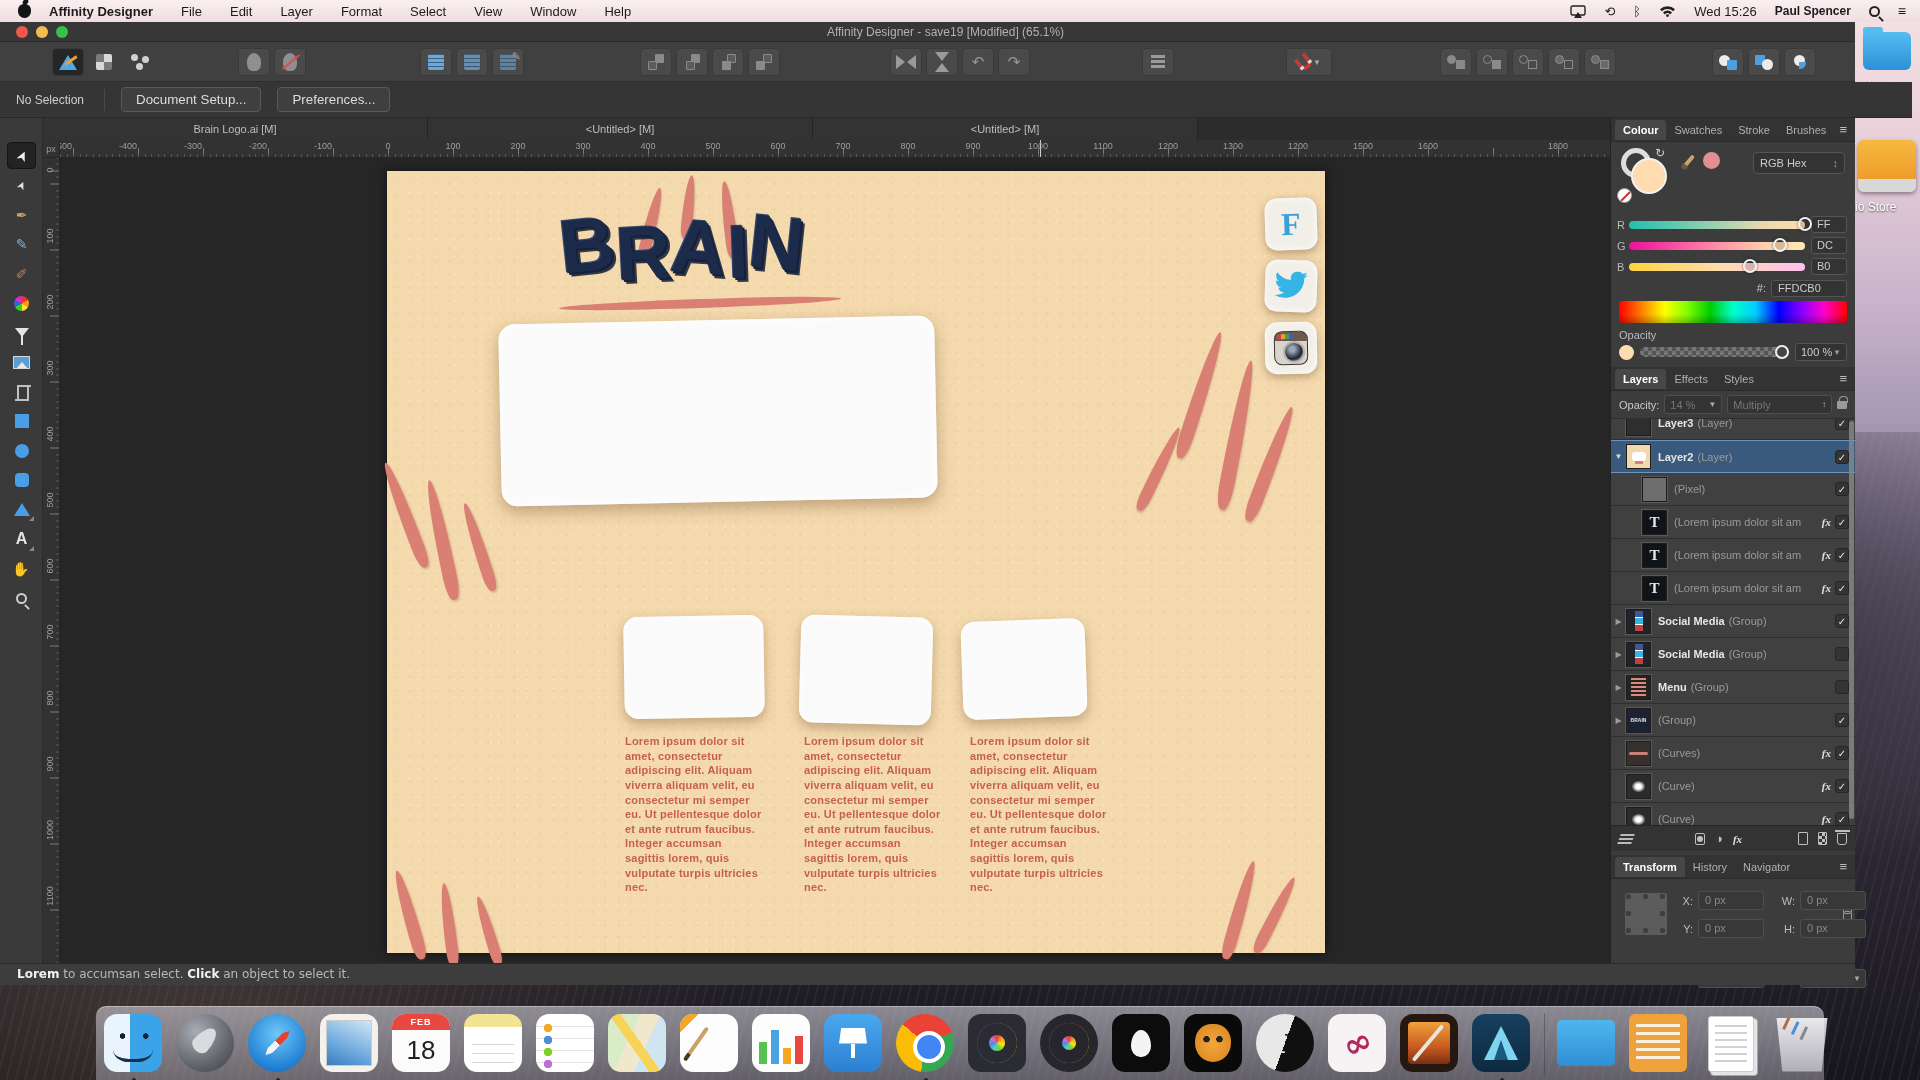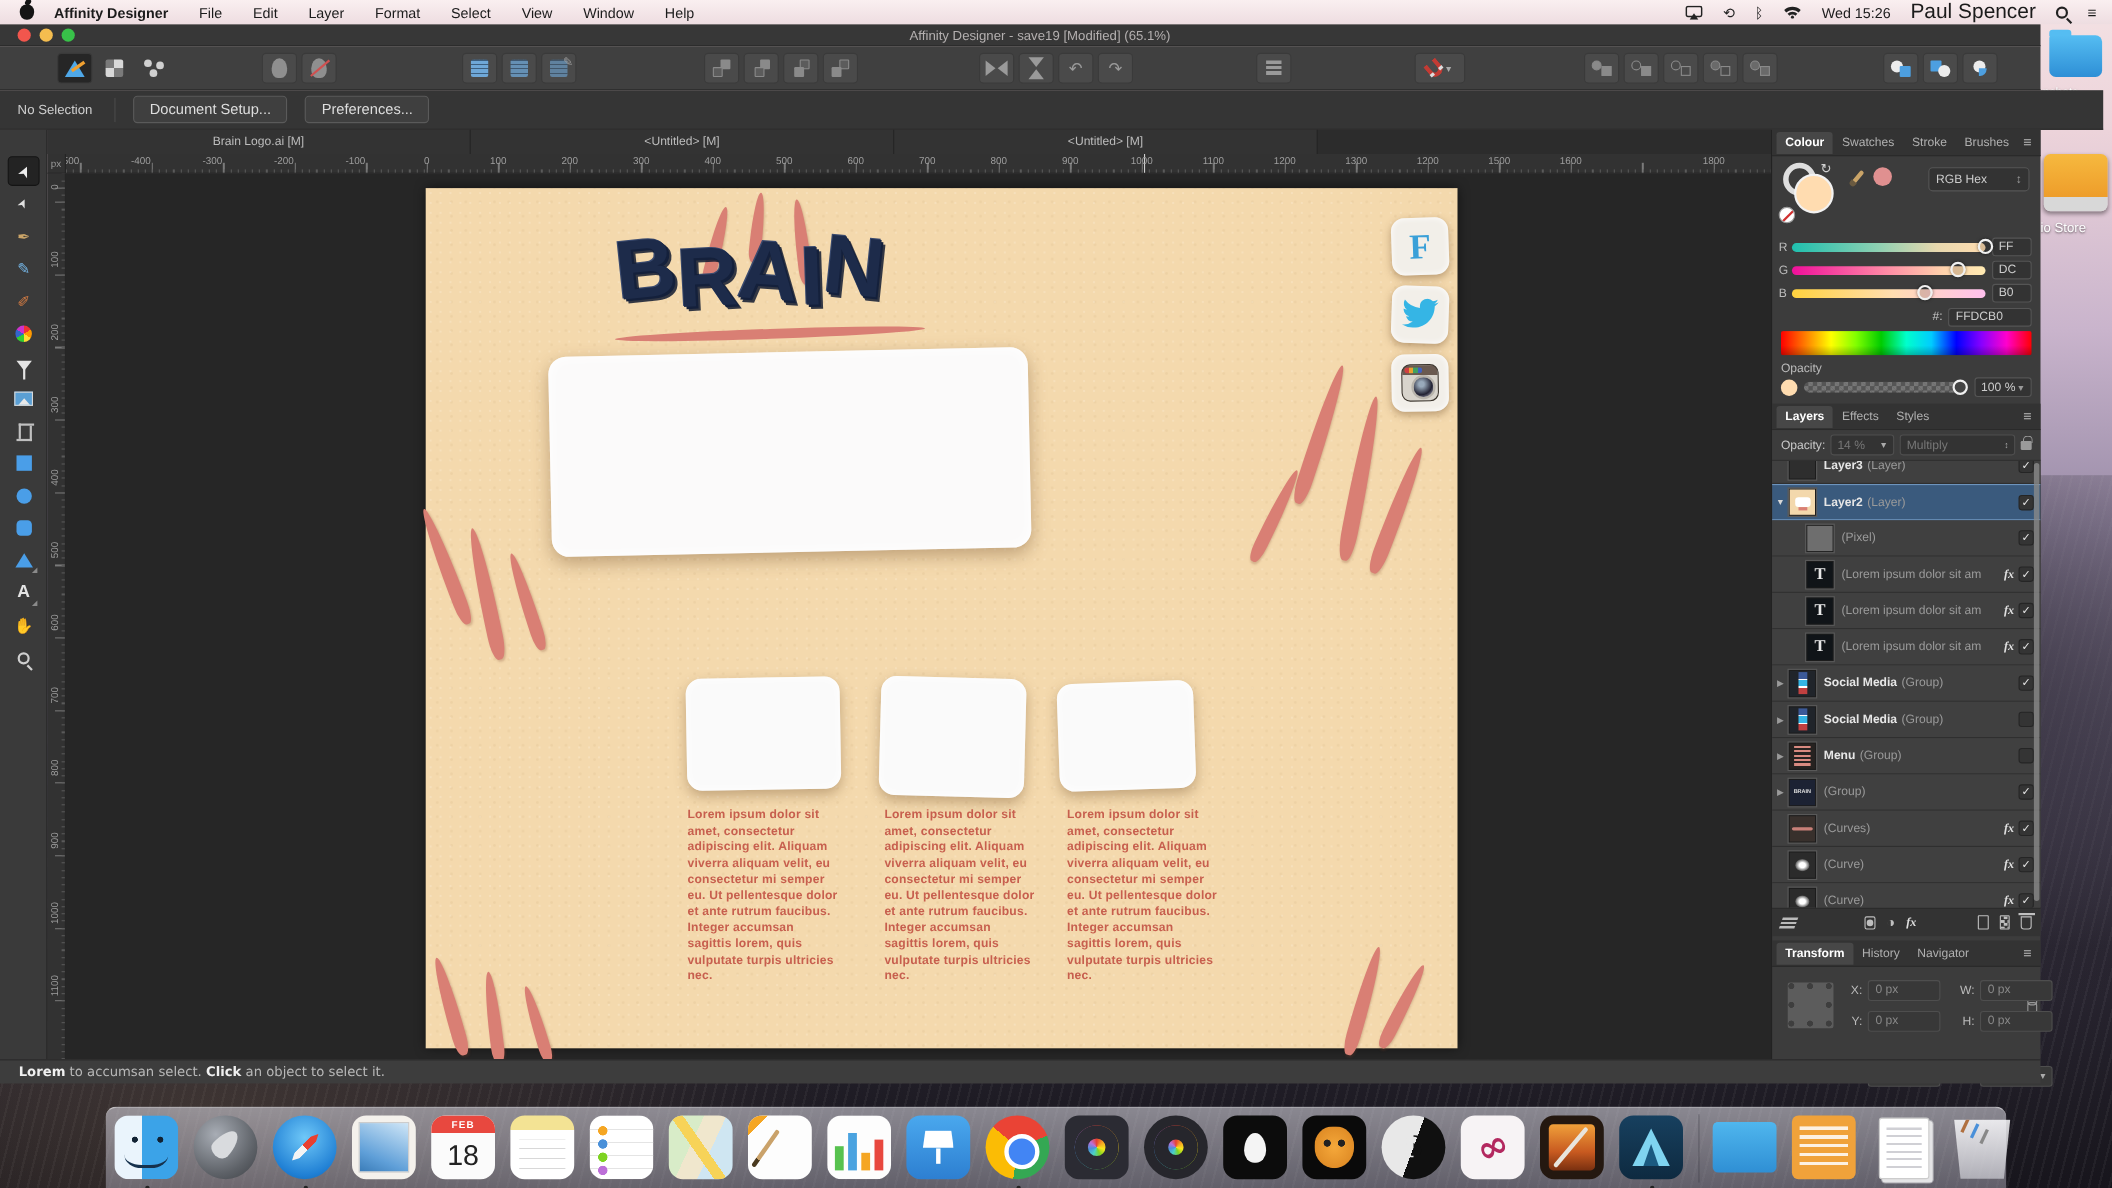--- a/index.html
+++ b/index.html
@@ -24,21 +24,21 @@
   .apple-icon:before { content:""; position:absolute; width:5px; height:6px; background:#141414;
     border-radius:60% 40% 60% 40%; top:-5px; left:5px; transform:rotate(30deg); }
   #menu-items { display:flex; gap:28px; }
   #menu-items .mi { cursor:default; }
   #menu-items .mi.bold { font-weight:bold; }
   #menubar .spacer { flex:1; }
   #status-icons { display:flex; align-items:center; gap:18px; margin-right:14px; font-size:13px; }
   .mb-glyph { color:#222; }
   .wifi-icon svg, .airplay-icon svg { display:block; }
   #menu-clock { font-size:13px; }
-  #menu-user { font-size:19px; font-weight:normal; }
+  #menu-user { font-size:12px; font-weight:bold; }
   .spot-icon { width:11px; height:11px; border:2px solid #222; border-radius:50%; position:relative; display:inline-block; }
   .spot-icon:after { content:""; position:absolute; width:2px; height:6px; background:#222; left:9px; top:8px; transform:rotate(-45deg); }
   .nc-icon { font-size:14px; }
 
   
   #titlebar { position:absolute; left:0; top:22px; width:1855px; height:20px; background:#373737;
     border-bottom:1px solid #2c2c2c; }
   .tl { position:absolute; top:4px; width:12px; height:12px; border-radius:50%; }
   #win-title { position:absolute; left:0; right:0; top:3px; text-align:center; font-size:12px; color:#b4b0b0;margin-left:36px; }
 

